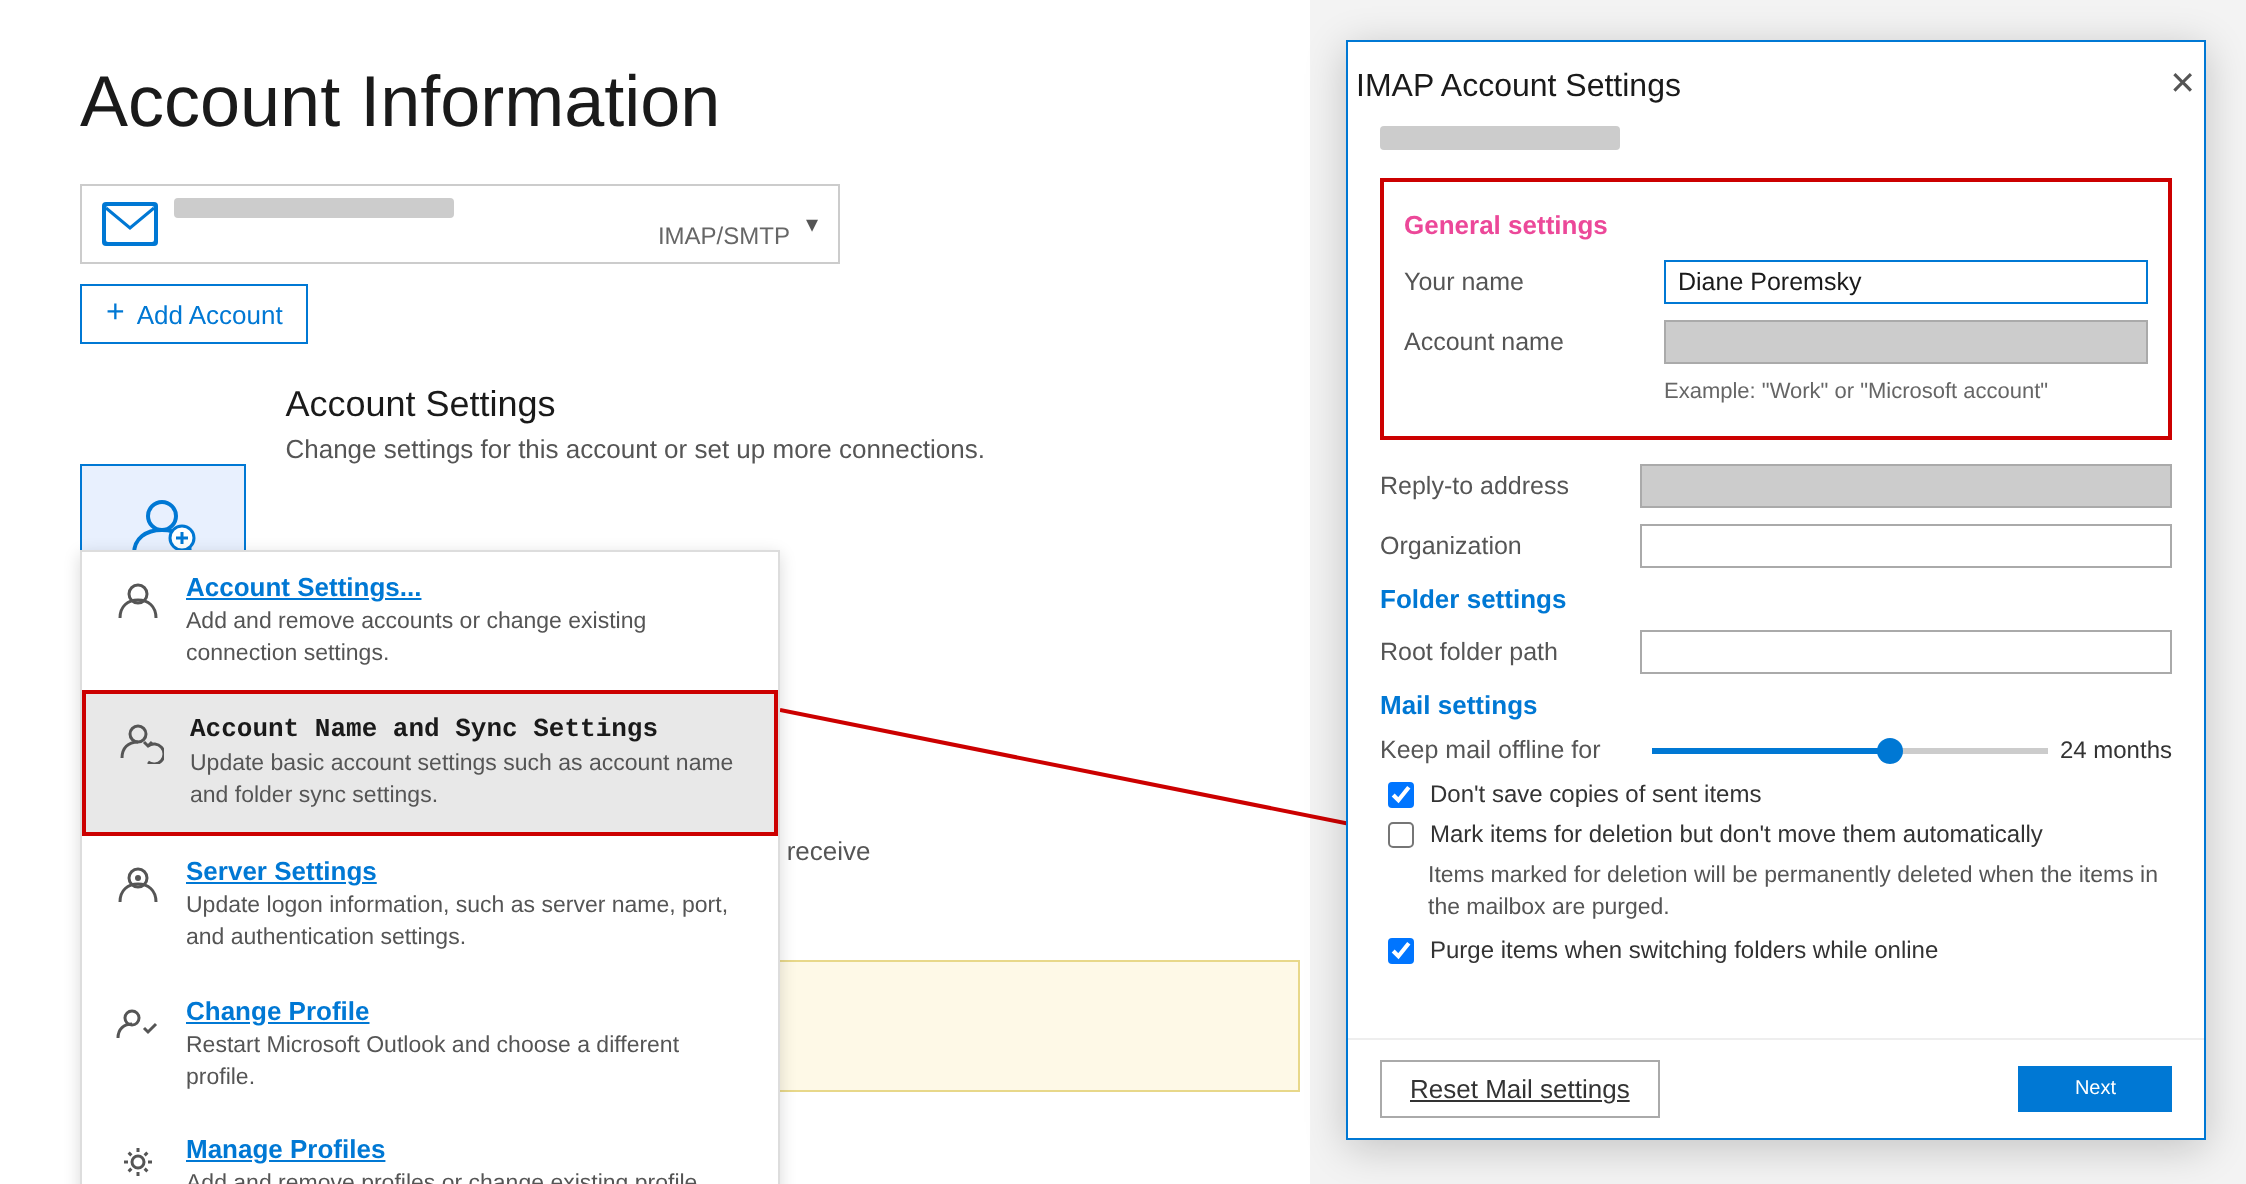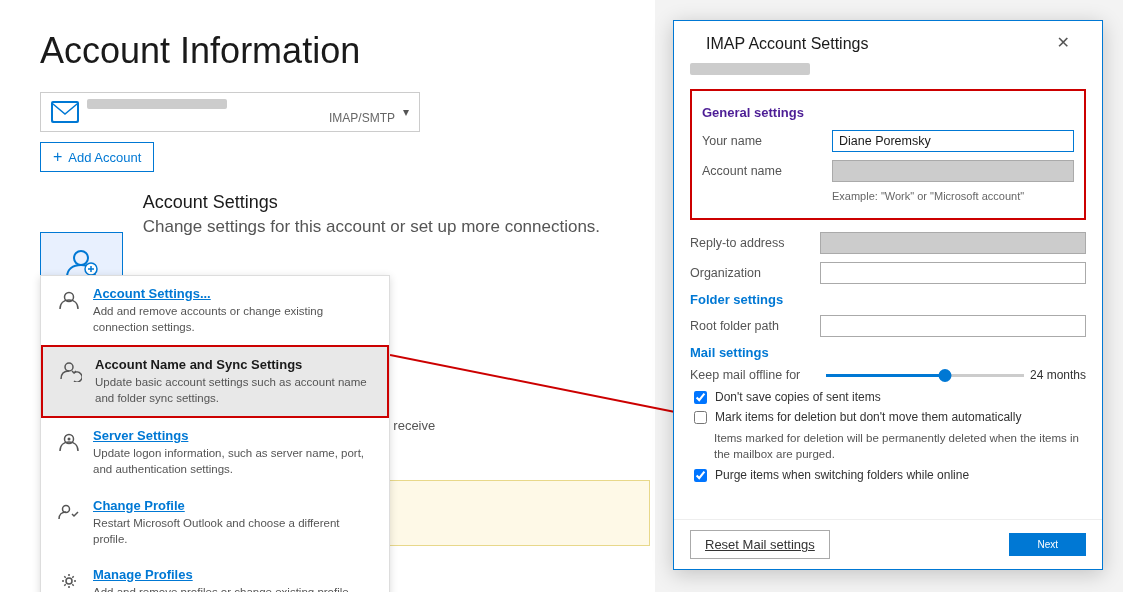--- a/index.html
+++ b/index.html
@@ -109,21 +109,21 @@
       font-weight: 500;
     }
 
     .account-settings-desc h3 {
       font-size: 18px;
       font-weight: 400;
       color: #1a1a1a;
       margin-bottom: 4px;
     }
     .account-settings-desc p {
-      font-size: 17px;
+      font-size: 13px;
       color: #555;
     }
 
     
     .dropdown-menu {
       position: absolute;
       left: 40px;
       top: 275px;
       width: 350px;
       background: #fff;
@@ -158,20 +158,21 @@
     .menu-item-content h4 {
       font-size: 13px;
       font-weight: 600;
       color: #0078d4;
       text-decoration: underline;
       margin-bottom: 2px;
     }
     .menu-item-content h4.no-link {
       text-decoration: none;
       color: #1a1a1a;
+      font-family: Liberation Mono, monospace;
     }
     .menu-item-content p {
       font-size: 11.5px;
       color: #555;
       line-height: 1.4;
     }
 
     .yellow-section {
       position: absolute;
       left: 40px;
@@ -208,21 +209,21 @@
       top: 20px;
       width: 430px;
       height: 550px;
       background: #fff;
       border: 1px solid #0078d4;
       box-shadow: 0 4px 20px rgba(0,0,0,0.2);
       z-index: 30;
     }
 
     .dialog-header {
-      padding: 14px 32px 10px;
+      padding: 14px 4px 10px;
       border-bottom: none;
       display: flex;
       justify-content: space-between;
       align-items: flex-start;
     }
     .dialog-title {
       font-size: 16px;
       font-weight: 400;
       color: #1a1a1a;
     }
@@ -246,21 +247,21 @@
 
     .dialog-body {
       padding: 0 16px;
       overflow-y: auto;
       height: calc(100% - 110px);
     }
 
     .settings-section-title {
       font-size: 13px;
       font-weight: 600;
-      color: #4c1d95;
+      color: #ec4899;
       margin-bottom: 10px;
       margin-top: 4px;
     }
 
     .general-settings-box {
       border: 2px solid #cc0000;
       padding: 10px;
       margin-bottom: 12px;
     }
 

